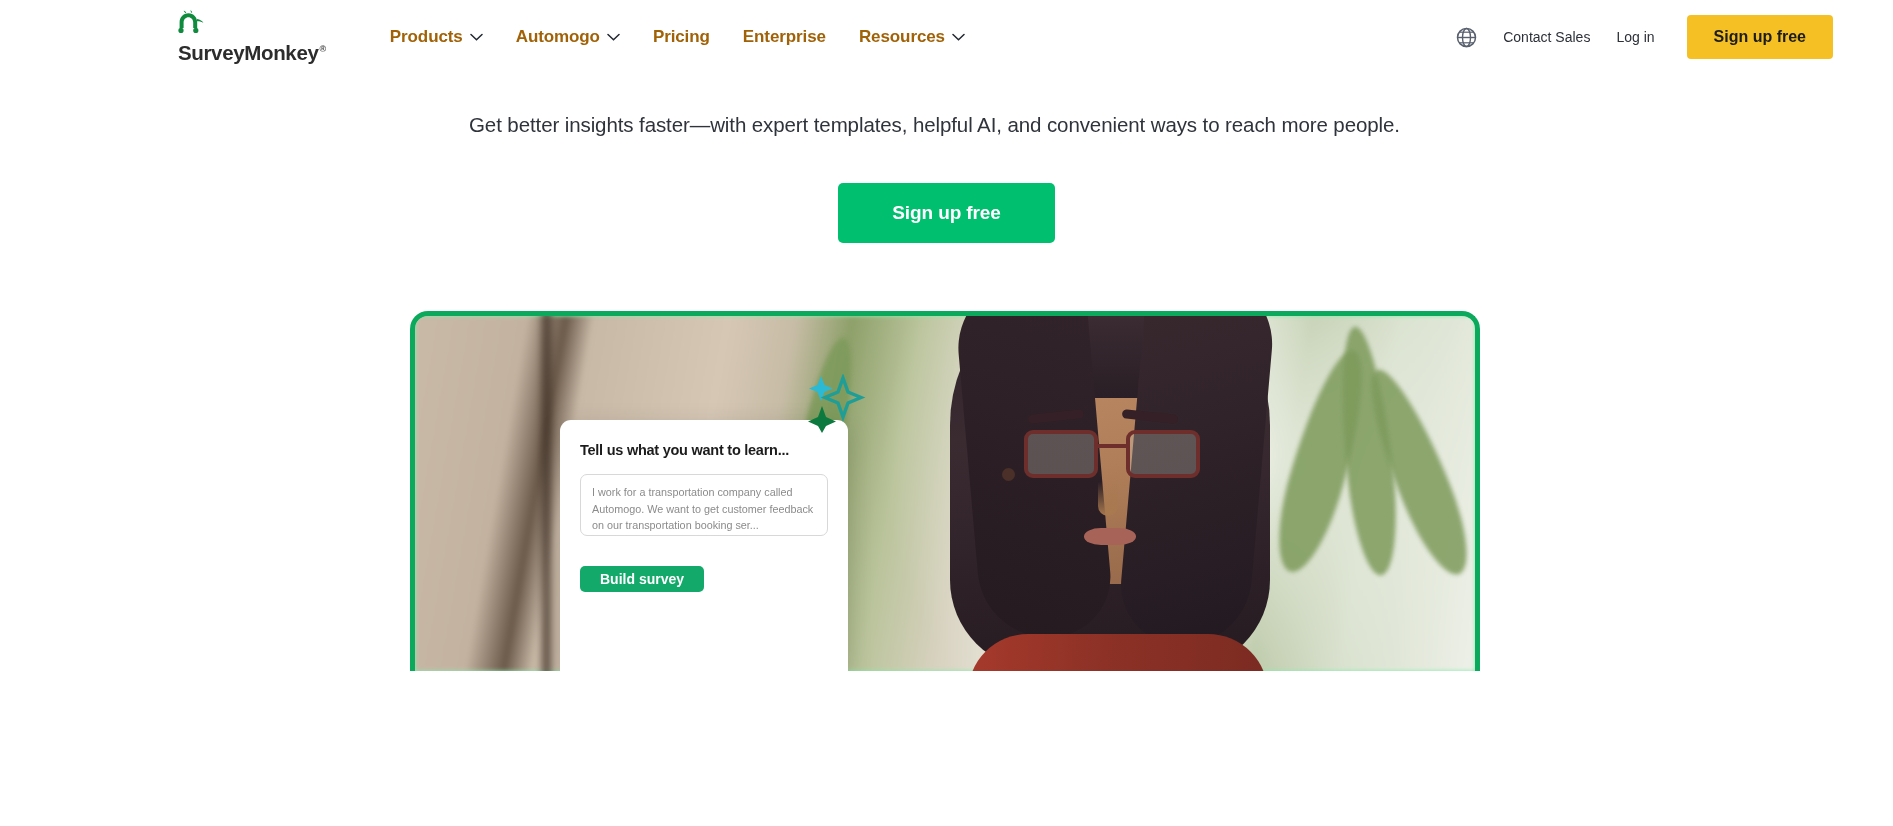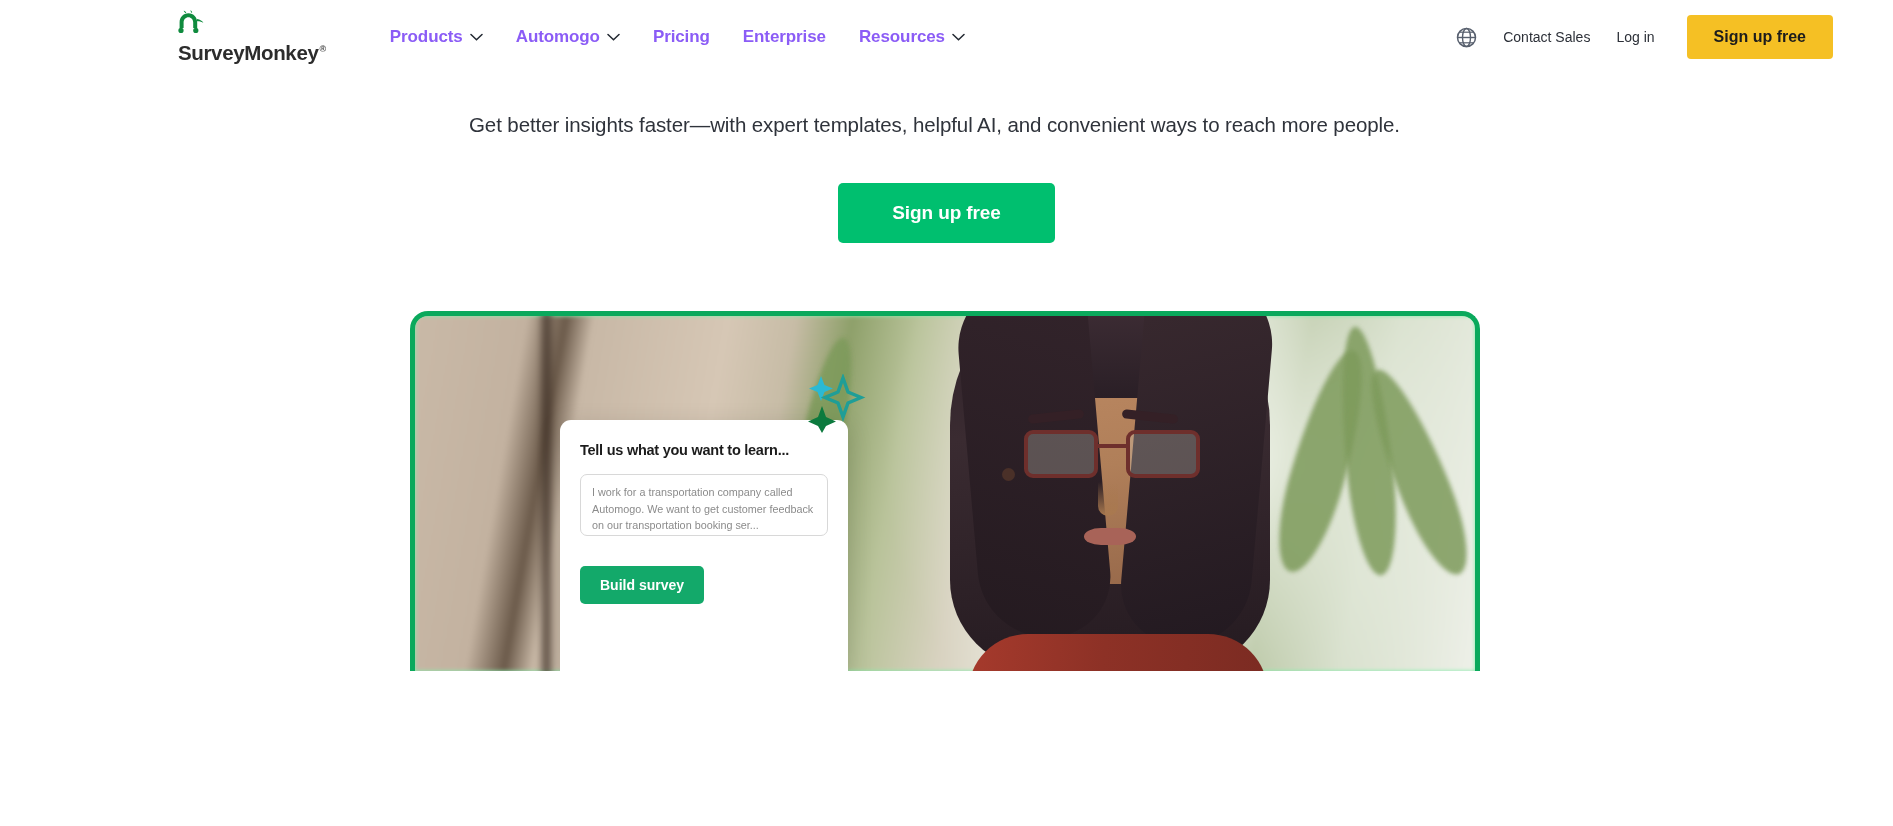--- a/index.html
+++ b/index.html
@@ -54,21 +54,21 @@
     align-items: center;
     gap: 33px;
     height: 100%;
   }
   .nav-item {
     display: flex;
     align-items: center;
     gap: 7px;
     font-size: 17px;
     font-weight: 700;
-    color: #8b5cf6;
+    color: #a16207;
     cursor: pointer;
     white-space: nowrap;
     letter-spacing: -0.1px;
   }
   .chev {
     width: 13px;
     height: 8px;
     display: block;
     flex: 0 0 auto;
   }
@@ -345,21 +345,21 @@
     background: #fff;
   }
   .btn-build {
     margin-top: 26px;
     background: #13a96a;
     color: #ffffff;
     font-size: 14px;
     font-weight: 700;
     border: none;
     border-radius: 5px;
-    padding: 11px 20px;
+    padding: 5px 20px;
     cursor: pointer;
     font-family: "Liberation Sans", sans-serif;
   }
 
   
   .sparkles {
     position: absolute;
     left: 390px;
     top: 58px;
     width: 62px;

